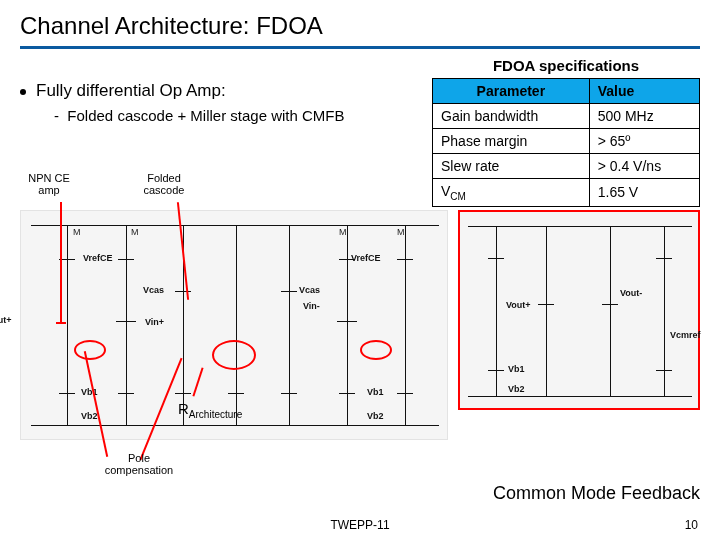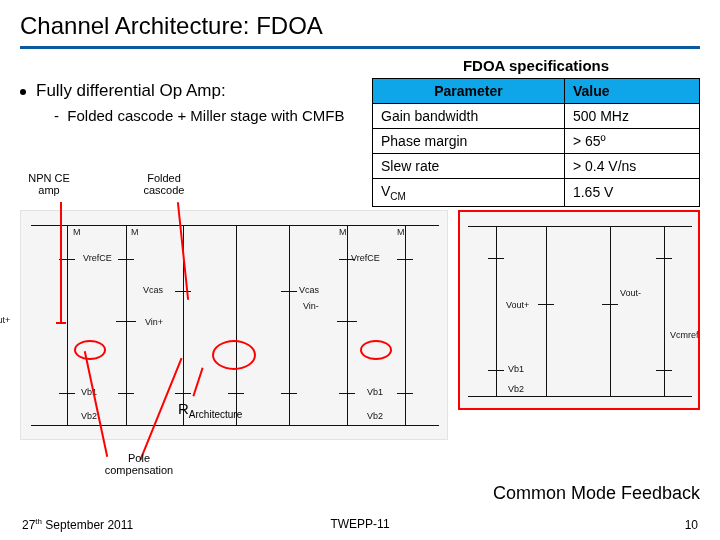--- a/index.html
+++ b/index.html
@@ -16,36 +16,36 @@
   .title-rule {
     height: 3px; background: #0b5aa0;
     margin: 2px 20px 8px 20px;
   }
   .upper {
     display: flex; padding: 0 20px; gap: 18px;
   }
   .bullets { flex: 1; font-size: 17px; padding-top: 24px; }
   .bullets .dot { display:inline-block; width:6px; height:6px; background:#000; border-radius:50%; margin-right:10px; vertical-align:middle; }
   .bullets .sub { font-size: 15px; padding-left: 34px; margin-top:6px; }
-  .specs-wrap { width: 328px; }
+  .specs-wrap { width: 268px; }
   .specs-title { font-weight: bold; text-align: center; font-size: 15px; margin-bottom: 4px; }
   table.specs { border-collapse: collapse; width: 100%; font-size: 14px; }
   table.specs th, table.specs td { border: 1px solid #000; padding: 4px 8px; text-align: left; }
   table.specs th:first-child { text-align:center; }
   table.specs th { font-weight: bold; background:#0ea5e9; }
   .sub-cm { font-size:10px; vertical-align: sub; }
   .diagram-area {
     position: absolute; left: 20px; right: 20px; top: 210px; height: 230px;
   }
   .schematic { position:absolute; background:#f5f5f5; border:1px solid #e3e3e3; }
   .sch-left { left:0; top:0; width:428px; height:230px; }
   .sch-right { left:438px; top:0; width:242px; height:200px; border:2px solid red; }
   .wire-h { position:absolute; height:1px; background:#111; }
   .wire-v { position:absolute; width:1px; background:#111; }
-  .netlabel { position:absolute; font-size:9px; font-weight:normal; color:#111; }
+  .netlabel { position:absolute; font-size:9px; font-weight:bold; color:#111; }
   .callout { position:absolute; font-size:11px; text-align:center; line-height:1.1; }
   .red-line { position:absolute; background:red; }
   .red-circle { position:absolute; border:2px solid red; border-radius:50%; }
   .cmfb-title { position:absolute; right:20px; bottom:36px; font-size:18px; }
   .footer { position:absolute; left:22px; right:22px; bottom:8px; font-size:12px; display:flex; align-items:baseline; }
   .footer .mid { position:absolute; left:50%; transform:translateX(-50%); }
   .footer .pg { margin-left:auto; }
   .sup { font-size:8px; vertical-align: super; }
   .rdeg { position:absolute; font-size:15px; }
   .rdeg .sml { font-size:10px; vertical-align: sub; }
@@ -176,18 +176,15 @@
 
 <div class="rdeg" style="left:178px; top:400px;">
   <span>R</span><span class="sml">Architecture</span>
 </div>
 
 <div class="callout" style="left:74px; top:452px; width:130px;">Pole<br>compensation</div>
 
 <div class="cmfb-title">Common Mode Feedback</div>
 
 <div class="footer">
-  <span>
-    <span>27</span><span class="sup">th</span><span> September 2011</span>
-  </span>
   <span class="mid">TWEPP-11</span>
   <span class="pg">10</span>
 </div>
 
 </body></html>

